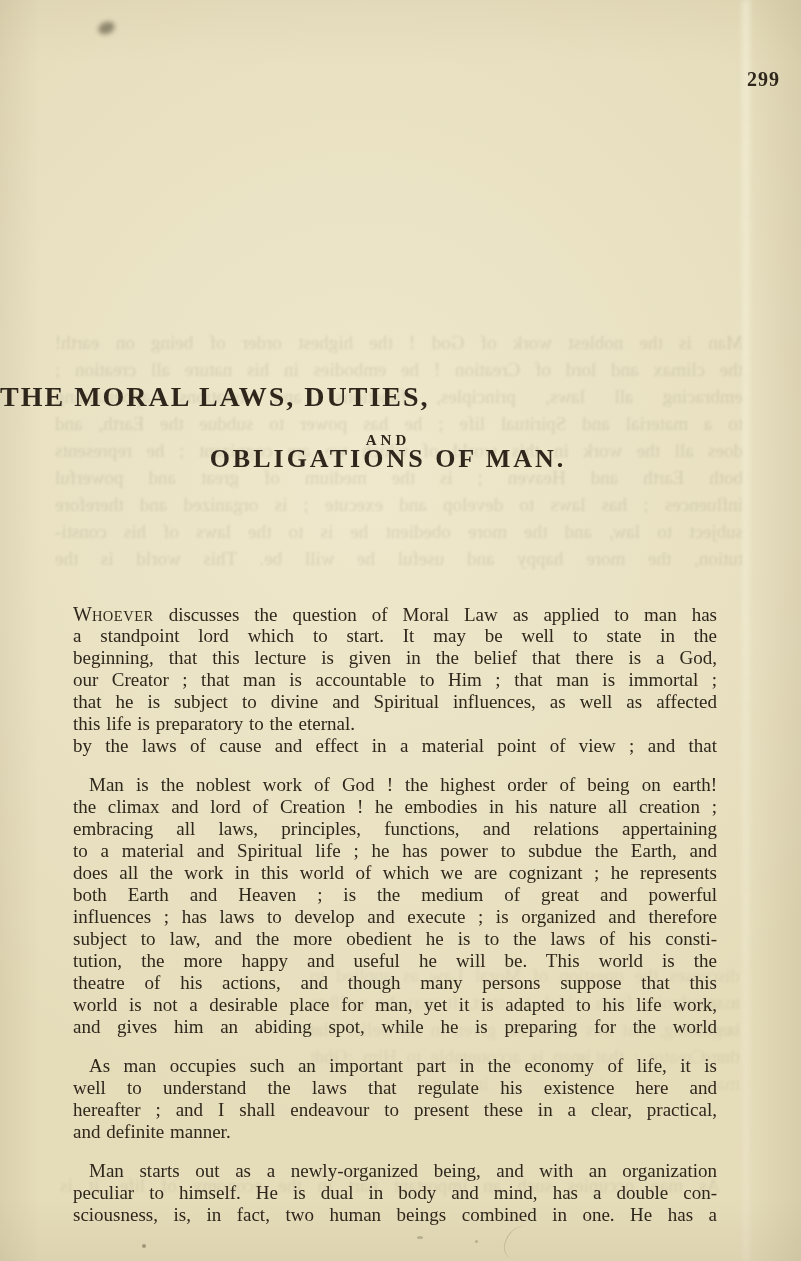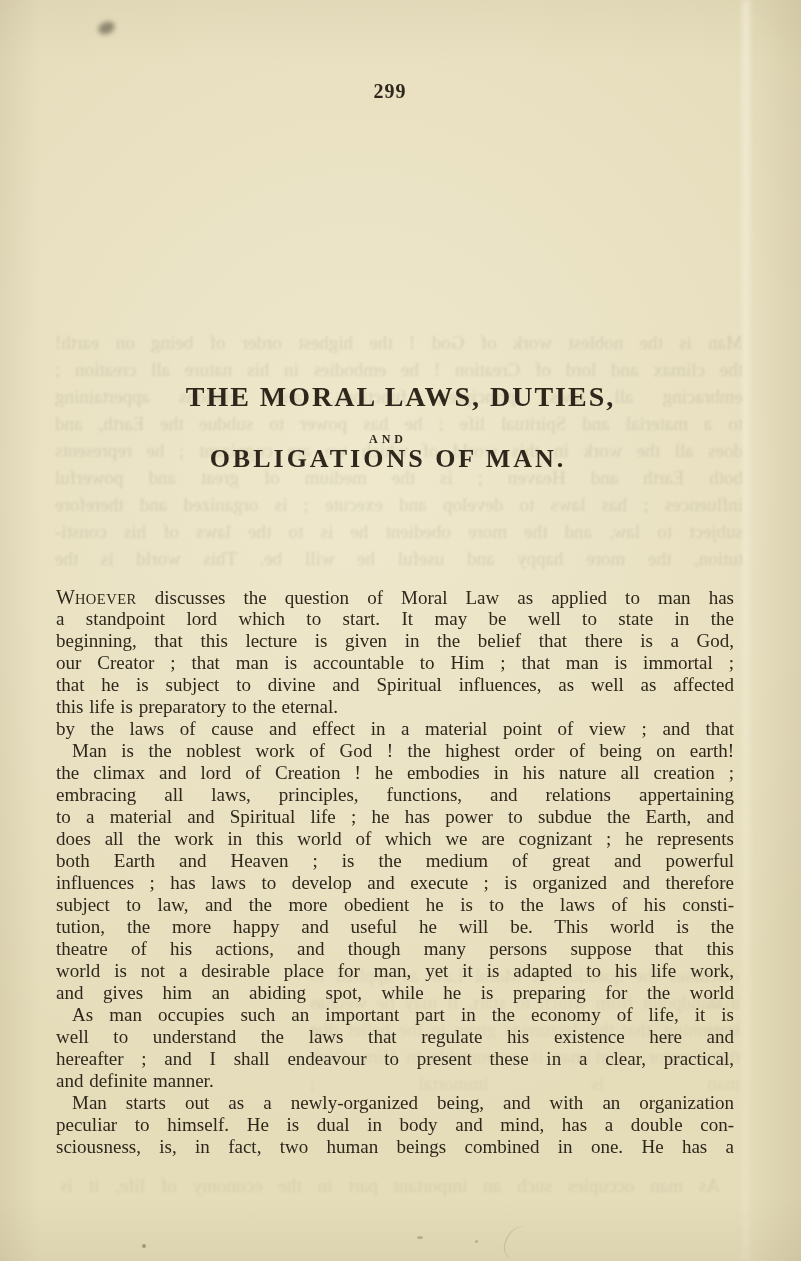--- a/index.html
+++ b/index.html
@@ -12,40 +12,40 @@
       linear-gradient(0deg, rgba(115,100,65,0.08), rgba(0,0,0,0) 5%, rgba(0,0,0,0) 95%, rgba(115,100,65,0.06));
     font-family:"Liberation Serif","DejaVu Serif",serif;
     color:var(--ink,#2f271c);
   }
   .gutter-light{
     position:absolute;left:742px;top:0;width:8px;height:1261px;
     background:linear-gradient(180deg, rgba(252,248,230,0.45), rgba(252,248,230,0.15));
     filter:blur(2.5px);pointer-events:none;
   }
   .page-number{
-    position:absolute;top:80px;left:0;width:780px;text-align:center;
+    position:absolute;top:68px;left:0;width:780px;text-align:right;
     font-size:20px;font-weight:bold;letter-spacing:1px;
   }
   .heading-line1{
-    position:absolute;top:381px;left:0;width:801px;margin:0;text-align:center;
+    position:absolute;top:381px;left:0;width:801px;margin:0;text-align:left;
     font-size:28px;font-weight:bold;letter-spacing:2px;line-height:1.15;
   }
   .heading-and{
     position:absolute;top:432px;left:0;width:776px;text-align:center;
-    font-size:12px;font-weight:bold;letter-spacing:4px;
+    font-size:15px;font-weight:bold;letter-spacing:4px;
   }
   .heading-line2{
     position:absolute;top:444px;left:0;width:776px;margin:0;text-align:center;
     font-size:26px;font-weight:bold;letter-spacing:3px;line-height:1.15;
   }
   .body-text{
     position:absolute;left:56px;top:586px;width:678px;
     font-size:19px;line-height:22px;word-spacing:1px;
   }
-  .paragraph{margin:0;}
+  .paragraph{margin:17px;}
   .line{
     height:22px;overflow:visible;
     text-align:justify;text-align-last:justify;
   }
   .line.last{text-align-last:left;}
   .line.indent{text-indent:16px;}
   .lead-cap{font-size:20px;}
   .lead-sc{font-size:14.5px;letter-spacing:0.5px;}
   
   .ghost{

